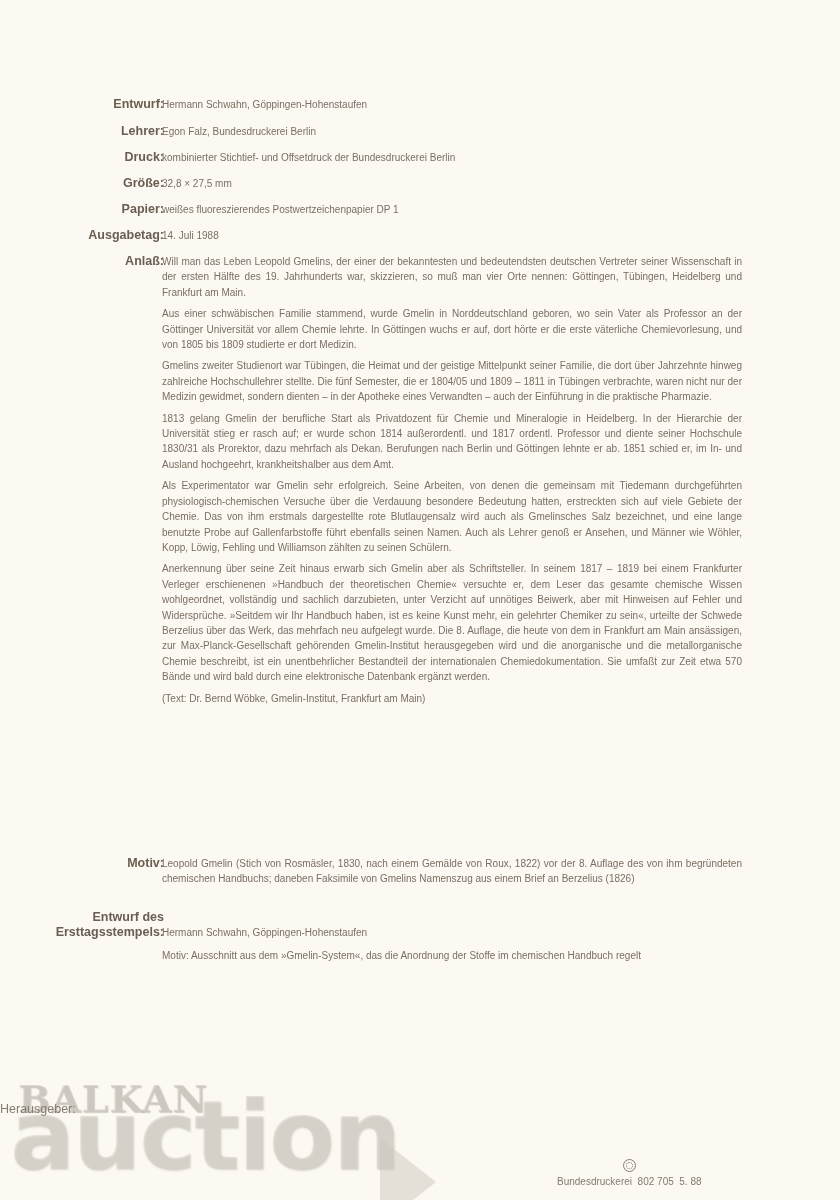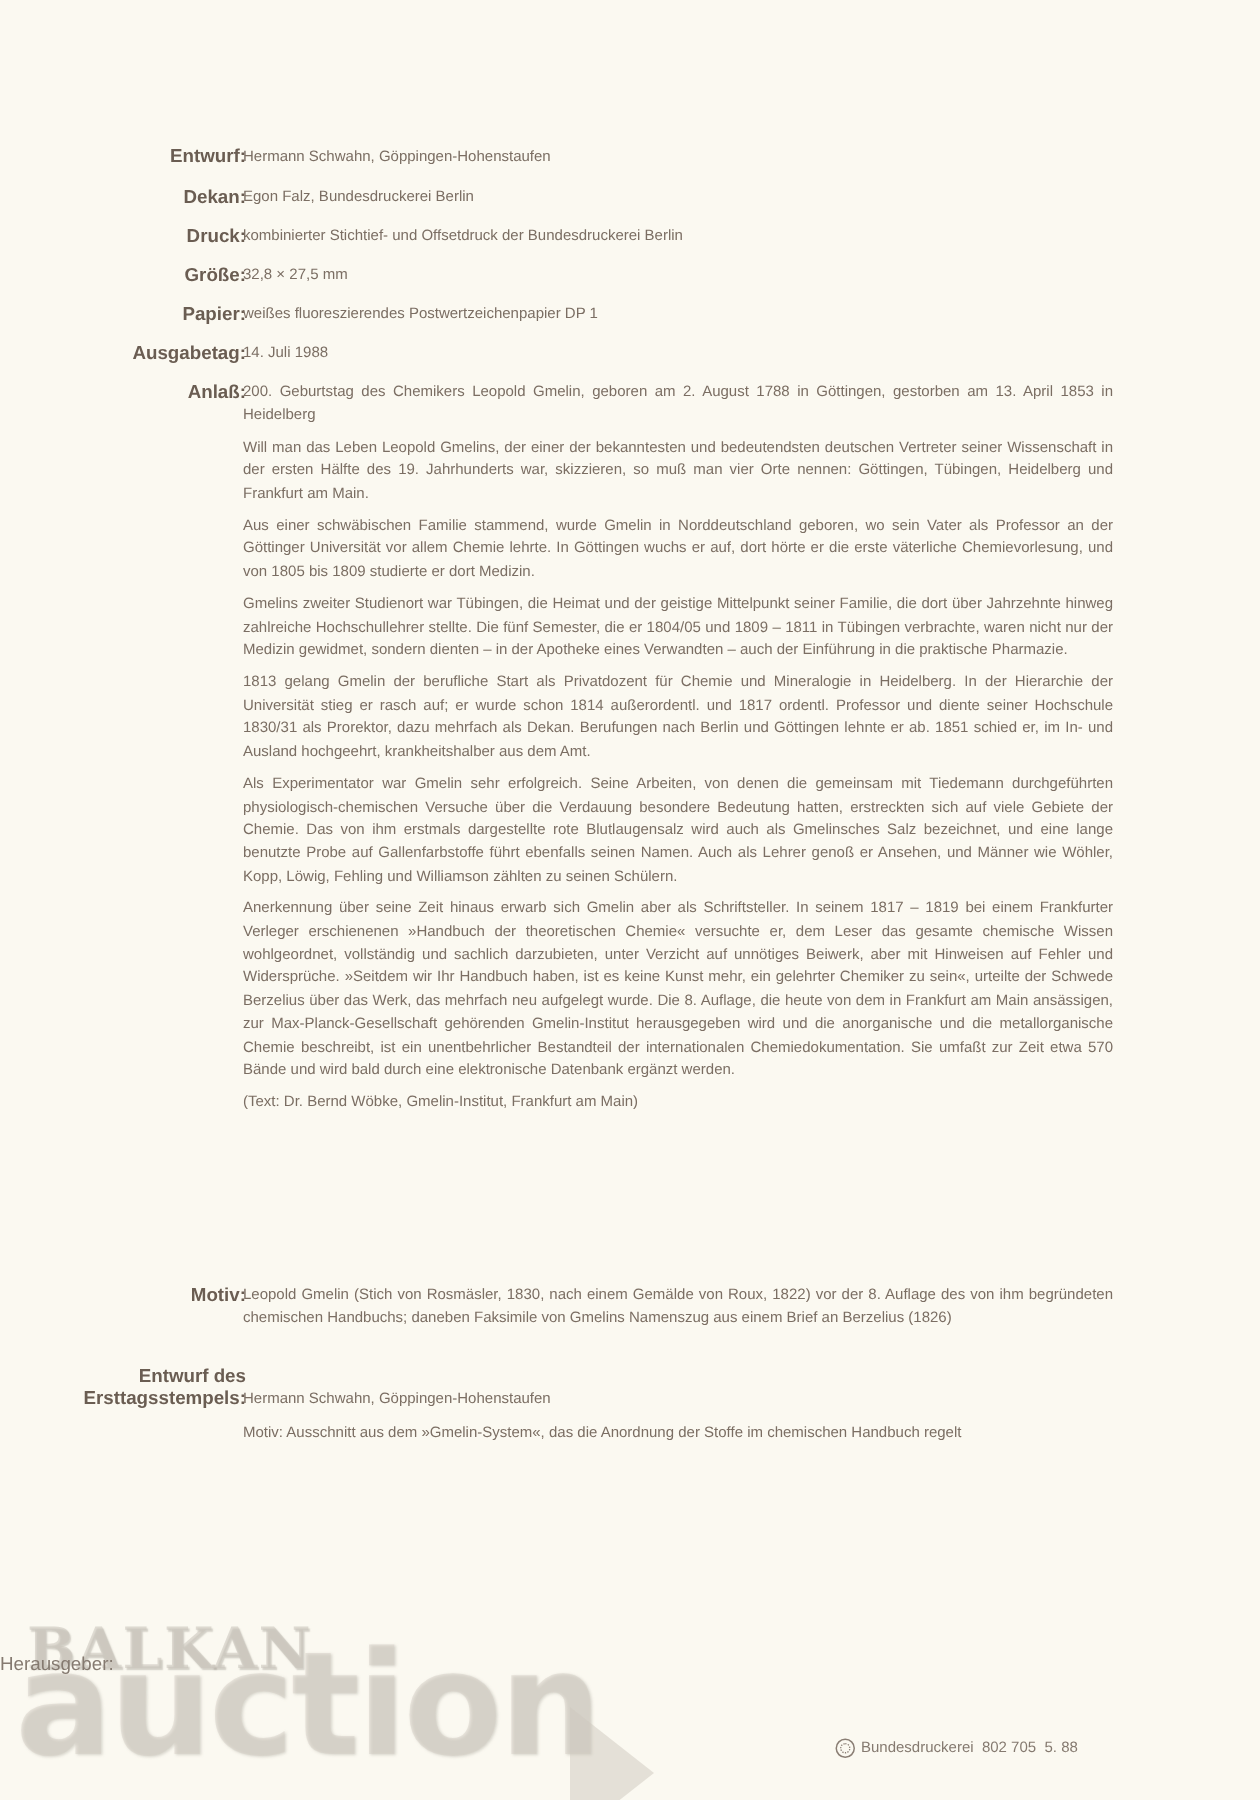--- a/index.html
+++ b/index.html
@@ -17,39 +17,39 @@
   }
   .value {
     position: absolute; left: 162px; width: 580px;
     font-size: 10px; line-height: 15.4px; color: #7b6e63;
     text-align: justify;
   }
   .para { margin: 0 0 6px 0; text-align: justify; text-align-last: left; }
   .footer { position: absolute; left: 0; top: 1102px; width: 540px; font-size: 12.5px; line-height: 15.4px; color: #857a70; }
   .f-label { position: absolute; left: 0; width: 153px; }
   .f-value { position: absolute; left: 164px; width: 400px; }
-  .imprint { position: absolute; left: 557px; top: 1159px; font-size: 10px; color: #857a70; display: flex; align-items: center; gap: 4px; }
+  .imprint { position: absolute; left: 557px; top: 1159px; font-size: 10px; color: #857a70; display: flex; align-items: center; gap: 4px; flex-direction: column; }
   .logo { width: 11px; height: 11px; border-radius: 50%; border: 1px solid #8a7e74; display: inline-block; position: relative; }
   .logo::after { content: ""; position: absolute; left: 2px; top: 2px; width: 5px; height: 5px; border-radius: 50%; border: 1px dotted #8a7e74; }
   .watermark { position: absolute; left: 0; top: 1060px; pointer-events: none; }
   .wm-balkan { position: absolute; left: 18px; top: 16px; font-family: "DejaVu Serif", serif; font-size: 38px; font-weight: bold; color: rgba(200,195,185,0.55); letter-spacing: 1px; text-shadow: 1px 1px 1px rgba(150,145,135,0.4); }
   .wm-auction { position: absolute; left: 10px; top: 20px; font-family: "DejaVu Sans", sans-serif; font-size: 96px; font-weight: bold; color: rgba(210,205,195,0.45); text-shadow: 1px 1px 2px rgba(150,145,135,0.35); letter-spacing: -2px; }
   .wm-arrow { position: absolute; left: 380px; top: 78px; width: 0; height: 0; border-top: 44px solid transparent; border-bottom: 44px solid transparent; border-left: 56px solid rgba(205,200,190,0.5); }
 </style>
 </head>
 <body>
 
 <div class="sheet">
 
   <div class="row" style="top:97px">
     <div class="label">Entwurf:</div>
     <div class="value">Hermann Schwahn, Göppingen-Hohenstaufen</div>
   </div>
   <div class="row" style="top:124px">
-    <div class="label">Dekan:</div>
+    <div class="label">Lehrer:</div>
     <div class="value">Egon Falz, Bundesdruckerei Berlin</div>
   </div>
   <div class="row" style="top:150px">
     <div class="label">Druck:</div>
     <div class="value">kombinierter Stichtief- und Offsetdruck der Bundesdruckerei Berlin</div>
   </div>
   <div class="row" style="top:176px">
     <div class="label">Größe:</div>
     <div class="value">32,8 × 27,5 mm</div>
   </div>
@@ -58,21 +58,20 @@
     <div class="value">weißes fluoreszierendes Postwertzeichenpapier DP 1</div>
   </div>
   <div class="row" style="top:228px">
     <div class="label">Ausgabetag:</div>
     <div class="value">14. Juli 1988</div>
   </div>
 
   <div class="row" style="top:254px">
     <div class="label">Anlaß:</div>
     <div class="value">
-      <p class="para">200. Geburtstag des Chemikers Leopold Gmelin, geboren am 2. August 1788 in Göttingen, gestorben am 13. April 1853 in Heidelberg</p>
       <p class="para">Will man das Leben Leopold Gmelins, der einer der bekanntesten und bedeutendsten deutschen Vertreter seiner Wissenschaft in der ersten Hälfte des 19. Jahrhunderts war, skizzieren, so muß man vier Orte nennen: Göttingen, Tübingen, Heidelberg und Frankfurt am Main.</p>
       <p class="para">Aus einer schwäbischen Familie stammend, wurde Gmelin in Norddeutschland geboren, wo sein Vater als Professor an der Göttinger Universität vor allem Chemie lehrte. In Göttingen wuchs er auf, dort hörte er die erste väterliche Chemievorlesung, und von 1805 bis 1809 studierte er dort Medizin.</p>
       <p class="para">Gmelins zweiter Studienort war Tübingen, die Heimat und der geistige Mittelpunkt seiner Familie, die dort über Jahrzehnte hinweg zahlreiche Hochschullehrer stellte. Die fünf Semester, die er 1804/05 und 1809 – 1811 in Tübingen verbrachte, waren nicht nur der Medizin gewidmet, sondern dienten – in der Apotheke eines Verwandten – auch der Einführung in die praktische Pharmazie.</p>
       <p class="para">1813 gelang Gmelin der berufliche Start als Privatdozent für Chemie und Mineralogie in Heidelberg. In der Hierarchie der Universität stieg er rasch auf; er wurde schon 1814 außerordentl. und 1817 ordentl. Professor und diente seiner Hochschule 1830/31 als Prorektor, dazu mehrfach als Dekan. Berufungen nach Berlin und Göttingen lehnte er ab. 1851 schied er, im In- und Ausland hochgeehrt, krankheitshalber aus dem Amt.</p>
       <p class="para">Als Experimentator war Gmelin sehr erfolgreich. Seine Arbeiten, von denen die gemeinsam mit Tiedemann durchgeführten physiologisch-chemischen Versuche über die Verdauung besondere Bedeutung hatten, erstreckten sich auf viele Gebiete der Chemie. Das von ihm erstmals dargestellte rote Blutlaugensalz wird auch als Gmelinsches Salz bezeichnet, und eine lange benutzte Probe auf Gallenfarbstoffe führt ebenfalls seinen Namen. Auch als Lehrer genoß er Ansehen, und Männer wie Wöhler, Kopp, Löwig, Fehling und Williamson zählten zu seinen Schülern.</p>
       <p class="para">Anerkennung über seine Zeit hinaus erwarb sich Gmelin aber als Schriftsteller. In seinem 1817 – 1819 bei einem Frankfurter Verleger erschienenen »Handbuch der theoretischen Chemie« versuchte er, dem Leser das gesamte chemische Wissen wohlgeordnet, vollständig und sachlich darzubieten, unter Verzicht auf unnötiges Beiwerk, aber mit Hinweisen auf Fehler und Widersprüche. »Seitdem wir Ihr Handbuch haben, ist es keine Kunst mehr, ein gelehrter Chemiker zu sein«, urteilte der Schwede Berzelius über das Werk, das mehrfach neu aufgelegt wurde. Die 8. Auflage, die heute von dem in Frankfurt am Main ansässigen, zur Max-Planck-Gesellschaft gehörenden Gmelin-Institut herausgegeben wird und die anorganische und die metallorganische Chemie beschreibt, ist ein unentbehrlicher Bestandteil der internationalen Chemiedokumentation. Sie umfaßt zur Zeit etwa 570 Bände und wird bald durch eine elektronische Datenbank ergänzt werden.</p>
       <p class="para">(Text: Dr. Bernd Wöbke, Gmelin-Institut, Frankfurt am Main)</p>
     </div>
   </div>
 

